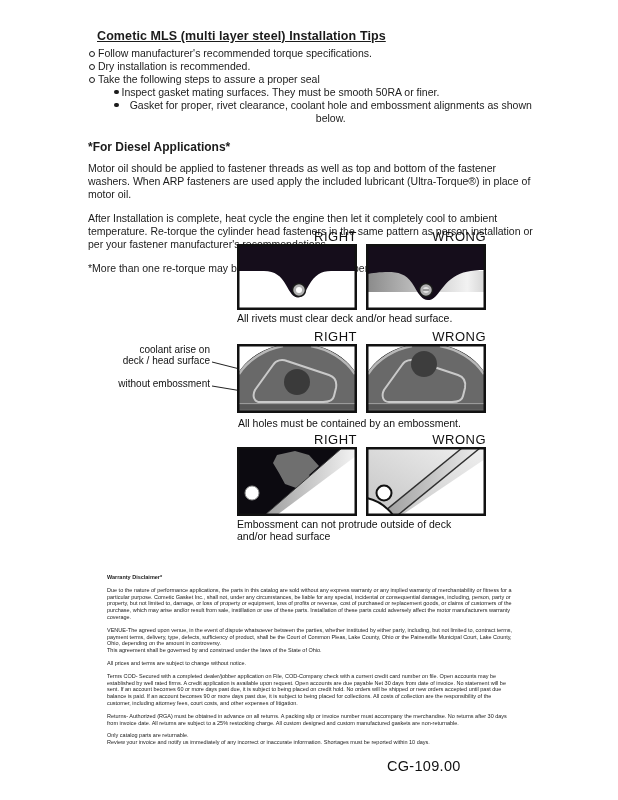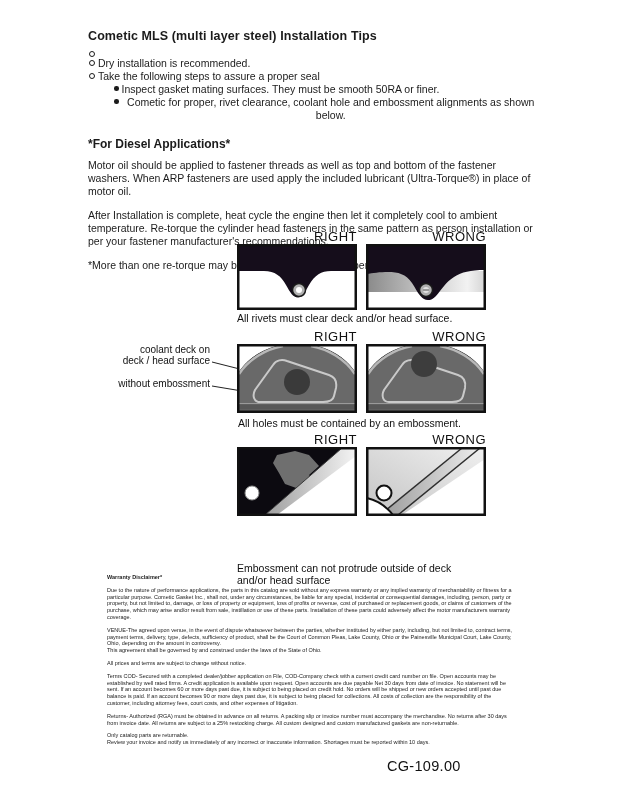--- a/index.html
+++ b/index.html
@@ -5,22 +5,22 @@
   html,body{margin:0;padding:0;}
   body{
     width:618px;height:800px;position:relative;background:#ffffff;
     font-family:"Liberation Sans",sans-serif;color:#1b1b1b;overflow:hidden;
   }
   .abs{position:absolute;}
 
   
   .text-col{position:absolute;left:88px;top:26px;width:452px;}
   .doc-title{
-    font-size:12.5px;font-weight:bold;
-    letter-spacing:.1px;margin-bottom:4px;
+    font-size:12.5px;font-weight:bold;margin-left:9px;
+    text-decoration:underline;letter-spacing:.1px;margin-bottom:4px;
     display:inline-block;
   }
   .bullet-row{display:flex;font-size:10.5px;line-height:13px;}
   .bullet-row .mk{
     width:4px;height:4px;border:1px solid #1b1b1b;border-radius:50%;
     margin:3.5px 3px 0 1px;flex:0 0 auto;
   }
   .sub-bullet-row{display:flex;font-size:10.5px;line-height:13px;margin-left:26px;text-align:center;}
   .sub-bullet-row .mk2{
     width:4.5px;height:4.5px;background:#1b1b1b;border-radius:50%;
@@ -57,36 +57,37 @@
   }
 </style>
 </head>
 <body>
 
 <div class="text-col">
   <span class="doc-title">Cometic MLS (multi layer steel) Installation Tips</span>
 
   <div class="bullet-row">
     <span class="mk"></span>
+    <span>Follow manufacturer's recommended torque specifications.</span>
   </div>
   <div class="bullet-row">
     <span class="mk"></span>
     <span>Dry installation is recommended.</span>
   </div>
   <div class="bullet-row">
     <span class="mk"></span>
     <span>Take the following steps to assure a proper seal</span>
   </div>
   <div class="sub-bullet-row">
     <span class="mk2"></span>
     <span>Inspect gasket mating surfaces.  They must be smooth 50RA or finer.</span>
   </div>
   <div class="sub-bullet-row">
     <span class="mk2"></span>
-    <span>Cometic for proper, rivet clearance, coolant hole and embossment alignments as shown below.</span>
+    <span>Gasket for proper, rivet clearance, coolant hole and embossment alignments as shown below.</span>
   </div>
 
   <div class="diesel-head">*For Diesel Applications*</div>
   <p class="para">Motor oil should be applied to fastener threads as well as top and bottom of the fastener washers. When ARP fasteners are used apply the included lubricant (Ultra-Torque®) in place of motor oil.</p>
   <p class="para">After Installation is complete, heat cycle the engine then let it completely cool to ambient temperature. Re-torque the cylinder head fasteners in the same pattern as person installation or per your fastener manufacturer's recommendations.</p>
   <div class="note">*More than one re-torque may be required to achieve proper fastener stretch*</div>
 </div>
 
 <div class="dg-title" style="left:237px;top:229px;">RIGHT</div>
 <div class="dg-title" style="left:366px;top:229px;">WRONG</div>
@@ -128,21 +129,21 @@
   <line x1="57" y1="46" x2="63" y2="46" stroke="#6a6a6a" stroke-width="1.2"></line>
   <rect x="1.25" y="1.25" width="117.5" height="63.5" fill="none" stroke="#111111" stroke-width="2.5"></rect>
 </svg>
 
 <div class="dg-caption" style="left:237px;top:312px;">All rivets must clear deck and/or head surface.</div>
 
 <div class="dg-title" style="left:237px;top:329px;">RIGHT</div>
 <div class="dg-title" style="left:366px;top:329px;">WRONG</div>
 
 <div class="callout" style="top:345px;">
-  <div>coolant deck on</div>
+  <div>coolant arise on</div>
   <div>deck / head surface</div>
 </div>
 <div class="callout" style="top:379px;">
   <div>without embossment</div>
 </div>
 
 <svg class="abs" style="left:205px;top:346px;" width="100" height="56" viewBox="0 0 100 56">
   <line x1="7" y1="16" x2="90" y2="37" stroke="#222" stroke-width="1"></line>
   <line x1="7" y1="40" x2="49" y2="47" stroke="#222" stroke-width="1"></line>
 </svg>
@@ -209,21 +210,21 @@
   <polygon points="1,1 119,1 119,12 36,68 1,68" fill="url(#deck3w)"></polygon>
   <polygon points="14,68 96,1 114,1 32,68" fill="url(#band3w)"></polygon>
   <line x1="14" y1="68" x2="96" y2="1" stroke="#2e2e2e" stroke-width="1.5"></line>
   <line x1="32" y1="68" x2="114" y2="1" stroke="#2e2e2e" stroke-width="1.5"></line>
   <path d="M1,51 C10,53 20,59 27,68 L1,68 Z" fill="#ffffff"></path>
   <path d="M1,51 C10,53 20,59 27,68" fill="none" stroke="#111111" stroke-width="2"></path>
   <circle cx="18" cy="46" r="7.5" fill="#ffffff" stroke="#111111" stroke-width="2"></circle>
   <rect x="1.25" y="1.25" width="117.5" height="66.5" fill="none" stroke="#111111" stroke-width="2.5"></rect>
 </svg>
 
-<div class="dg-caption" style="left:237px;top:518px;white-space:pre-line;margin-top:44px;">Embossment can not protrude outside of deck
+<div class="dg-caption" style="left:237px;top:518px;white-space:pre-line;">Embossment can not protrude outside of deck
 and/or head surface</div>
 
 <div class="footer">
   <div class="f-head">Warranty Disclaimer*</div>
   <p>Due to the nature of performance applications, the parts in this catalog are sold without any express warranty or any implied warranty of merchantability or fitness for a particular purpose.  Cometic Gasket Inc., shall not, under any circumstances, be liable for any special, incidental or consequential damages, including, person, party or property, but not limited to, damage, or loss of property or equipment, loss of profits or revenue, cost of purchased or replacement goods, or claims of customers of the purchase, which may arise and/or result from sale, instillation or use of these parts.  Installation of these parts could adversely affect the motor manufacturers warranty coverage.</p>
   <p>VENUE-The agreed upon venue, in the event of dispute whatsoever between the parties, whether instituted by either party, including, but not limited to, contract terms, payment terms, delivery, type, defects, sufficiency of product, shall be the Court of Common Pleas, Lake County, Ohio or the Painesville Municipal Court, Lake County, Ohio, depending on the amount in controversy.
 This agreement shall be governed by and construed under the laws of the State of Ohio.</p>
   <p>All prices and terms are subject to change without notice.</p>
   <p>Terms COD- Secured with a completed dealer/jobber application on File, COD-Company check with a current credit card number on file.  Open accounts may be established by well rated firms.  A credit application is available upon request.  Open accounts are due payable Net 30 days from date of invoice.  No statement will be sent.  If an account becomes 60 or more days past due, it is subject to being placed on credit hold.  No orders will be shipped or new orders accepted until past due balance is paid.  If an account becomes 90 or more days past due, it is subject to being placed for collections.  All costs of collection are the responsibility of the customer, including attorney fees, court costs, and other expenses of litigation.</p>
   <p>Returns- Authorized (RGA) must be obtained in advance on all returns.  A packing slip or invoice number must accompany the merchandise.  No returns after 30 days from invoice date.  All returns are subject to a 25% restocking charge.  All custom designed and custom manufactured gaskets are non-returnable.</p>

